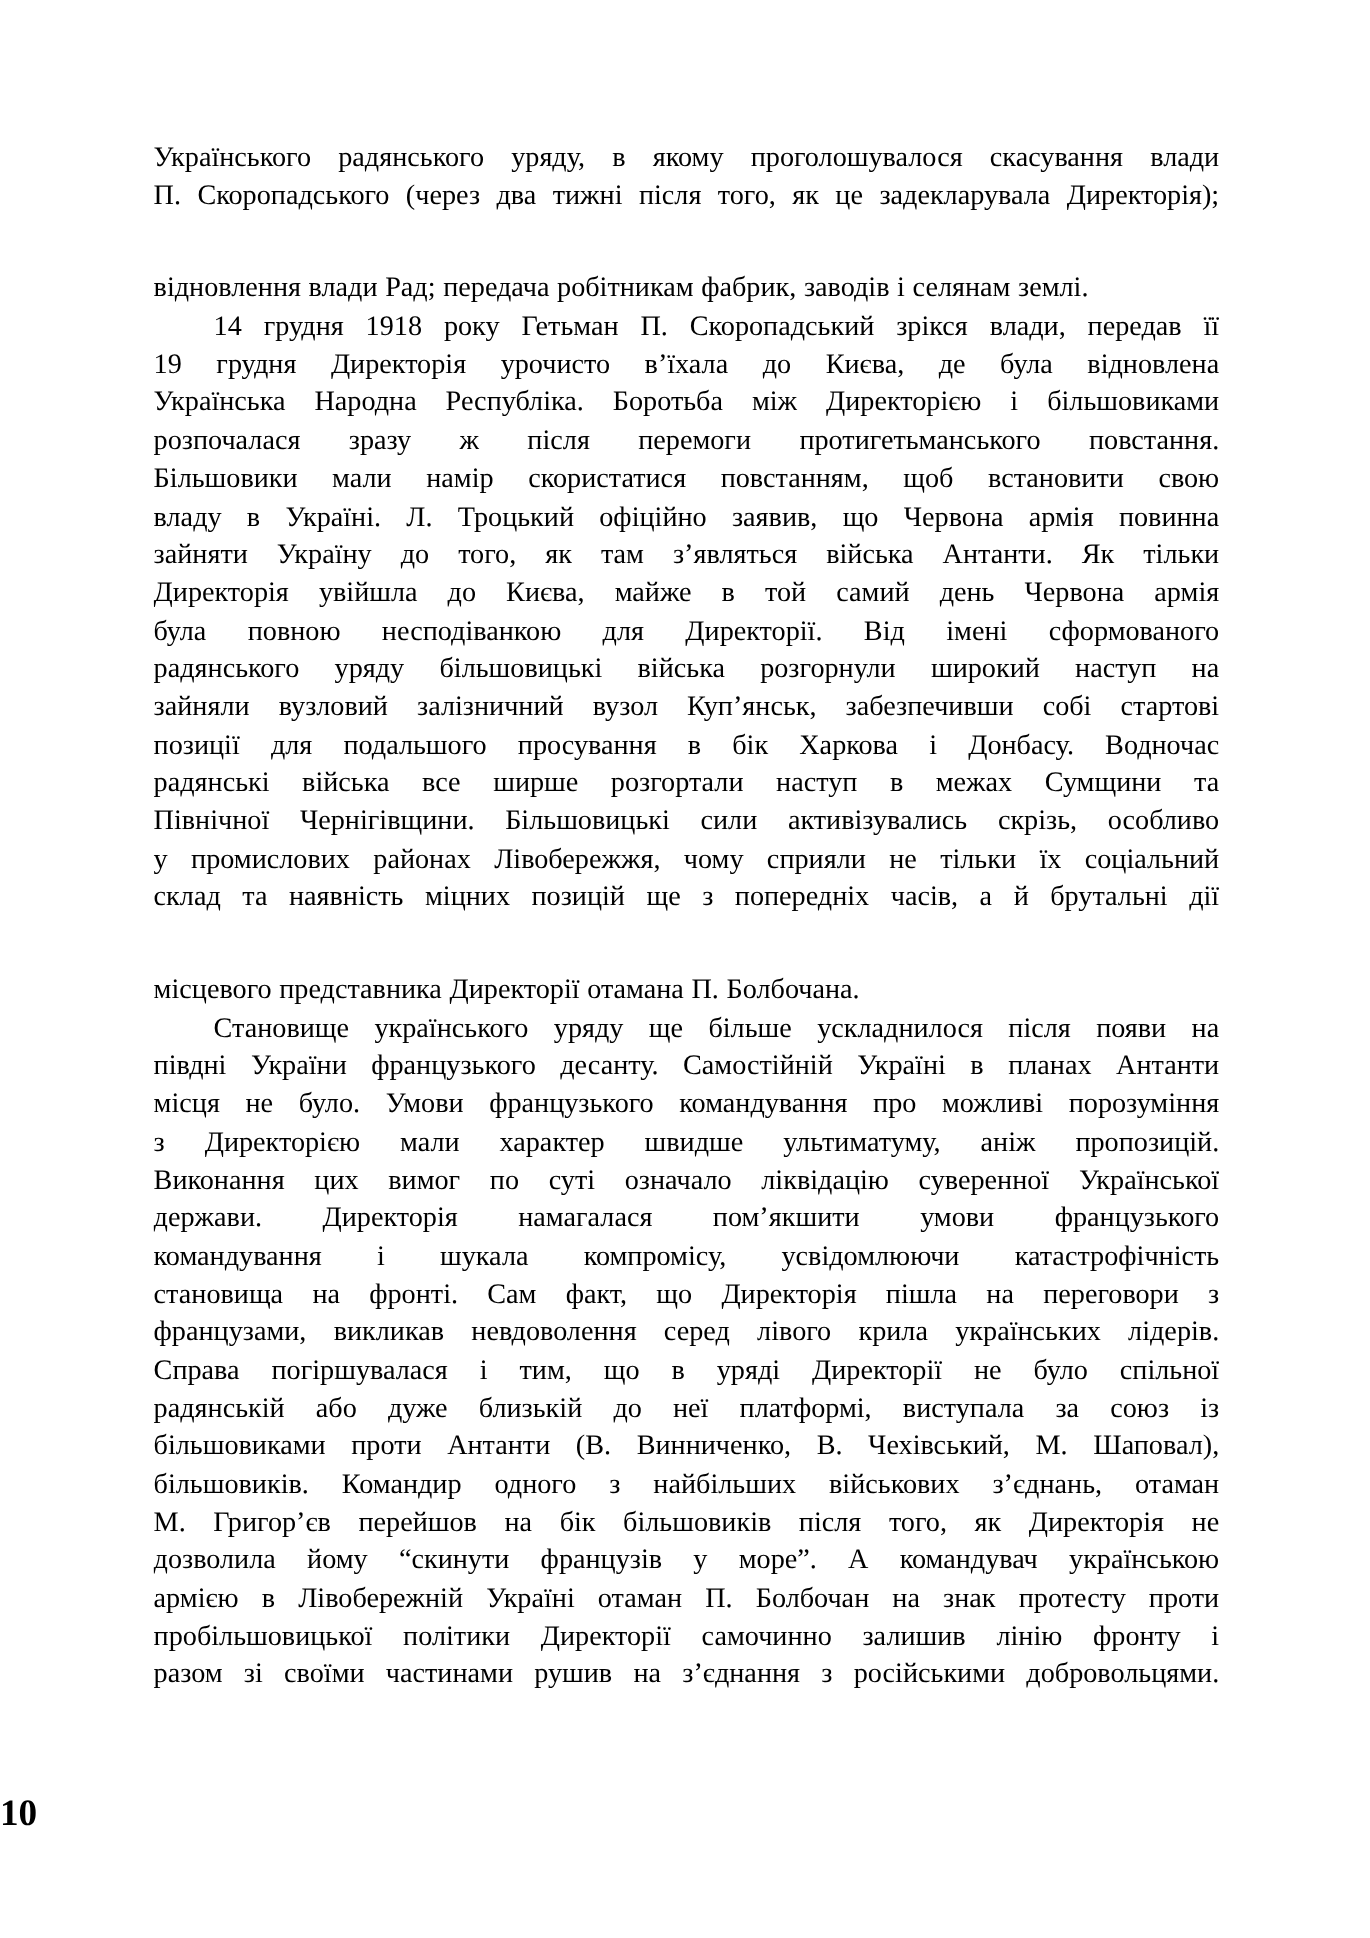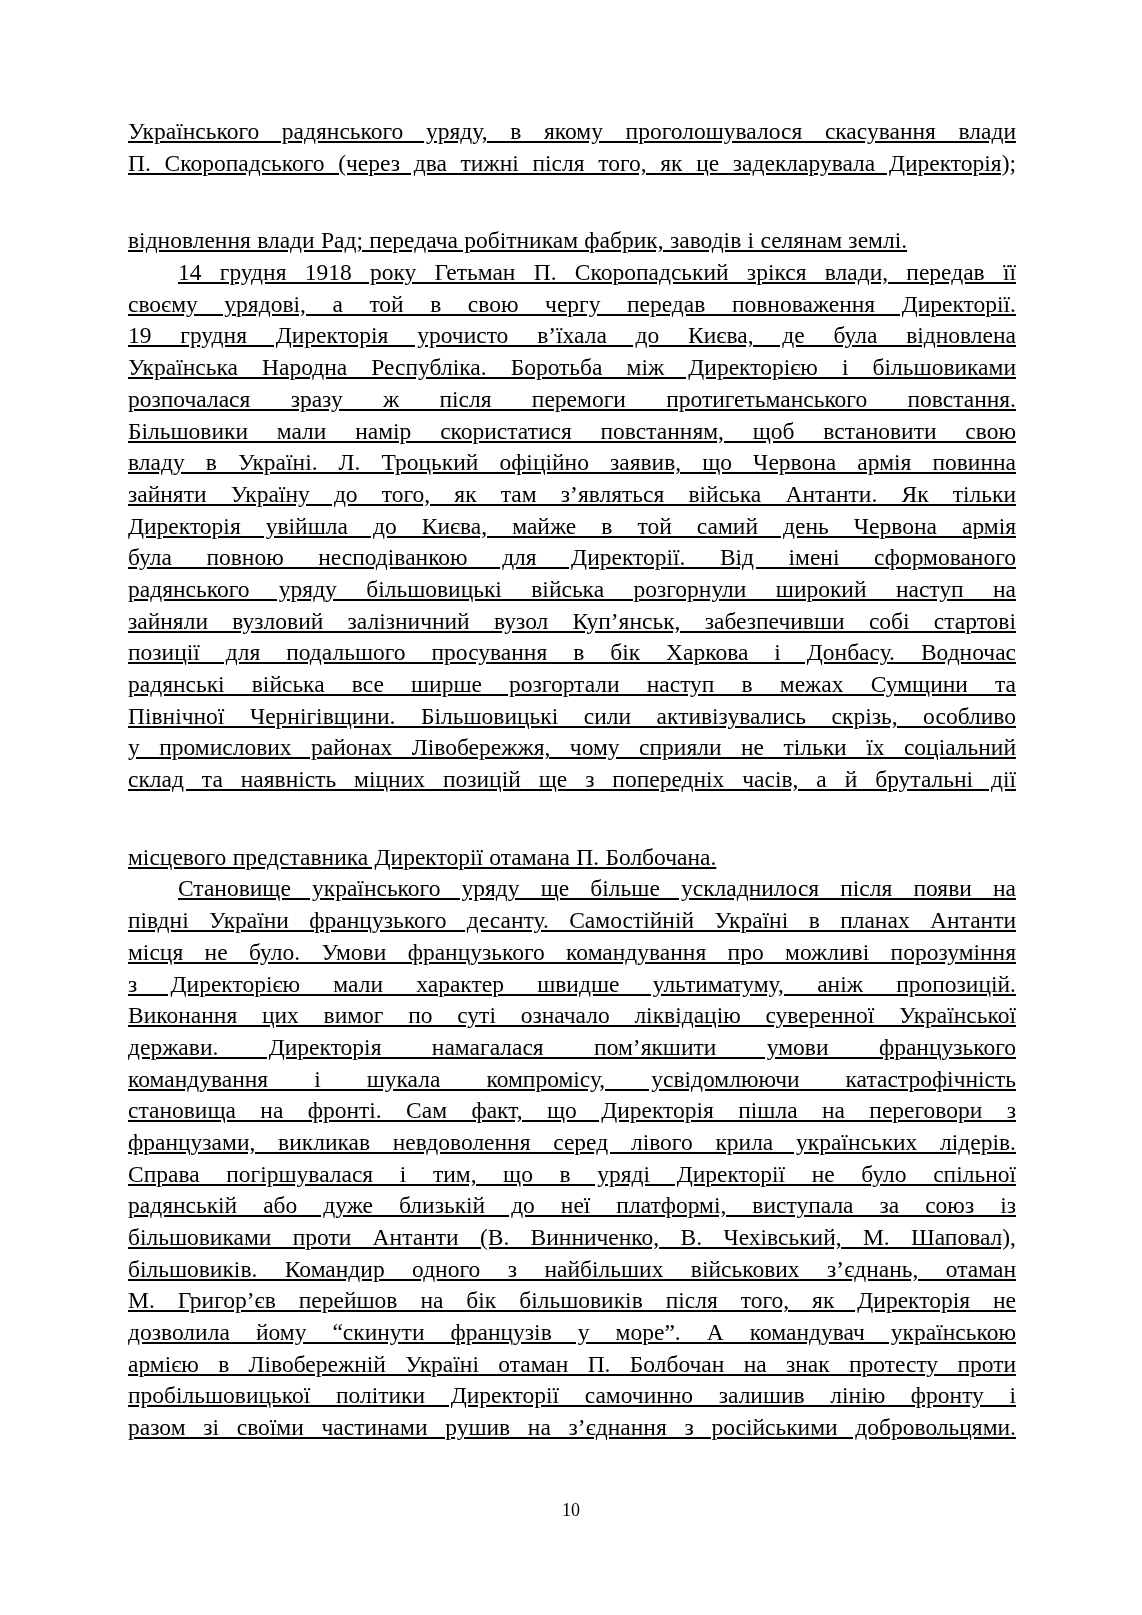--- a/index.html
+++ b/index.html
@@ -35,52 +35,50 @@
     padding: 0;
   }
   .line {
     height: 31.7px;
     line-height: 31.7px;
     text-align: justify;
     text-align-last: justify;
     white-space: normal;
     overflow: hidden;
     word-spacing: 0.02em;
-    text-decoration: underline;
   }
   .line.last {
     text-align-last: left;
     margin-top: 46px;
   }
   .paragraph.indent .line:first-child {
     text-indent: 50px;
   }
   .footer {
     position: absolute;
     left: 0;
     top: 1495px;
     width: 1142px;
-    text-align: center;
-    font-size: 18px;
+    font-size: 31px;
     line-height: 31.7px;
+    font-weight: bold;
   }
 </style>
 </head>
 <body>
 
 <div class="page">
   <div class="text-block" id="text-block">
       <div class="paragraph">
         <div class="line">Українського радянського уряду, в якому проголошувалося скасування влади</div>
         <div class="line">П. Скоропадського (через два тижні після того, як це задекларувала Директорія);</div>
         <div class="line last">відновлення влади Рад; передача робітникам фабрик, заводів і селянам землі.</div>
       </div>
       <div class="paragraph indent">
         <div class="line">14 грудня 1918 року Гетьман П. Скоропадський зрікся влади, передав її</div>
-        <div class="line">своєму урядові, а той в свою чергу передав повноваження Директорії.</div>
         <div class="line">19 грудня Директорія урочисто в’їхала до Києва, де була відновлена</div>
         <div class="line">Українська Народна Республіка. Боротьба між Директорією і більшовиками</div>
         <div class="line">розпочалася зразу ж після перемоги протигетьманського повстання.</div>
         <div class="line">Більшовики мали намір скористатися повстанням, щоб встановити свою</div>
         <div class="line">владу в Україні. Л. Троцький офіційно заявив, що Червона армія повинна</div>
         <div class="line">зайняти Україну до того, як там з’являться війська Антанти. Як тільки</div>
         <div class="line">Директорія увійшла до Києва, майже в той самий день Червона армія</div>
         <div class="line">була повною несподіванкою для Директорії. Від імені сформованого</div>
         <div class="line">радянського уряду більшовицькі війська розгорнули широкий наступ на</div>
         <div class="line">зайняли вузловий залізничний вузол Куп’янськ, забезпечивши собі стартові</div>

